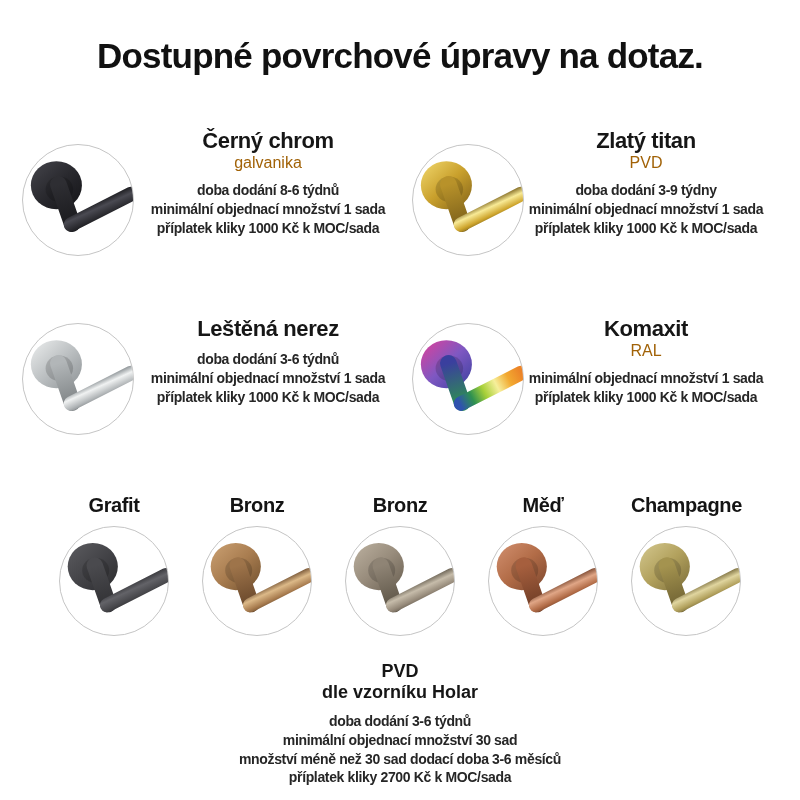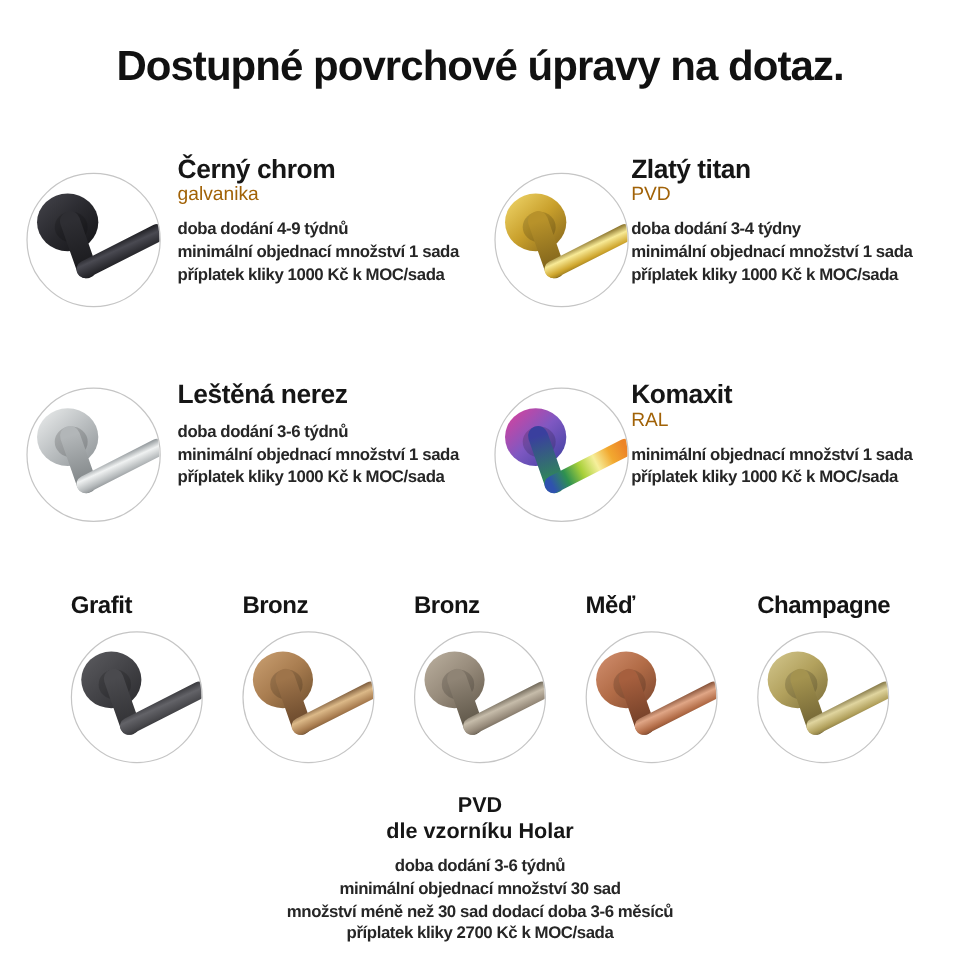--- a/index.html
+++ b/index.html
@@ -17,31 +17,31 @@
   }
   .cell{height:160px;display:flex;align-items:center;}
   .cell.left  .photo{margin-left:22px;}
   .cell.right .photo{margin-left:12px;}
   .photo{
     width:112px;height:112px;border-radius:50%;
     border:1px solid #c5c5c5;overflow:hidden;flex:none;
     box-sizing:border-box;background:#fff;
   }
   .photo svg{display:block;width:100%;height:100%;}
-  .txt{width:240px;margin-left:14px;transform:translateY(-17px);}
+  .txt{width:240px;margin-left:14px;text-align:center;transform:translateY(-17px);}
   .cell.right .txt{margin-left:2px;}
   .f-name{font-size:22px;font-weight:700;letter-spacing:-0.4px;line-height:1.1;color:#161616;}
   .f-sub{font-size:16px;font-weight:400;line-height:1.2;color:#a16207;}
   .f-sub:empty{display:none;}
   .f-details{margin-top:9px;font-size:14px;font-weight:700;letter-spacing:-0.35px;line-height:1.34;color:#262626;}
   .small-row{
     position:absolute;top:494px;left:0;width:800px;
     display:flex;justify-content:center;gap:33px;
   }
-  .small-item{width:110px;text-align:left;}
+  .small-item{width:110px;text-align:center;}
   .s-name{font-size:20px;font-weight:700;letter-spacing:-0.4px;margin-bottom:9px;color:#141414;}
   .small-item .photo{width:110px;height:110px;}
   .footer{position:absolute;top:661px;left:0;width:800px;text-align:center;}
   .ft-title{font-size:18px;font-weight:700;line-height:1.15;color:#161616;}
   .ft-details{margin-top:10px;font-size:14px;font-weight:700;letter-spacing:-0.35px;line-height:1.33;color:#262626;}
 </style>
 </head>
 <body>
 
 <div class="title">Dostupné povrchové úpravy na dotaz.</div>
@@ -71,21 +71,21 @@
           <ellipse cx="34" cy="41" rx="26" ry="24.5" fill="url(#rg0)"></ellipse>
           <ellipse cx="37" cy="45" rx="14" ry="13" fill="rgba(0,0,0,0.16)"></ellipse>
           <line x1="36" y1="40" x2="50" y2="80" stroke="url(#ng0)" stroke-width="17" stroke-linecap="round"></line>
           <line x1="49" y1="81" x2="110" y2="50" stroke="url(#bg0)" stroke-width="15" stroke-linecap="round"></line>
         </svg>
       </div>
     <div class="txt">
       <div class="f-name">Černý chrom</div>
       <div class="f-sub">galvanika</div>
       <div class="f-details">
-        <div>doba dodání 4-9 týdnů</div>
+        <div>doba dodání 8-6 týdnů</div>
         <div>minimální objednací množství 1 sada</div>
         <div>příplatek kliky 1000 Kč k MOC/sada</div>
       </div>
     </div>
   </div>
 
   <div class="cell right">
     <div class="photo">
         <svg viewBox="0 0 112 112">
           <defs>
@@ -108,21 +108,21 @@
           <ellipse cx="34" cy="41" rx="26" ry="24.5" fill="url(#rg1)"></ellipse>
           <ellipse cx="37" cy="45" rx="14" ry="13" fill="rgba(0,0,0,0.16)"></ellipse>
           <line x1="36" y1="40" x2="50" y2="80" stroke="url(#ng1)" stroke-width="17" stroke-linecap="round"></line>
           <line x1="49" y1="81" x2="110" y2="50" stroke="url(#bg1)" stroke-width="15" stroke-linecap="round"></line>
         </svg>
       </div>
     <div class="txt">
       <div class="f-name">Zlatý titan</div>
       <div class="f-sub">PVD</div>
       <div class="f-details">
-        <div>doba dodání 3-4 týdny</div>
+        <div>doba dodání 3-9 týdny</div>
         <div>minimální objednací množství 1 sada</div>
         <div>příplatek kliky 1000 Kč k MOC/sada</div>
       </div>
     </div>
   </div>
 
   <div class="cell left">
     <div class="photo">
         <svg viewBox="0 0 112 112">
           <defs>

